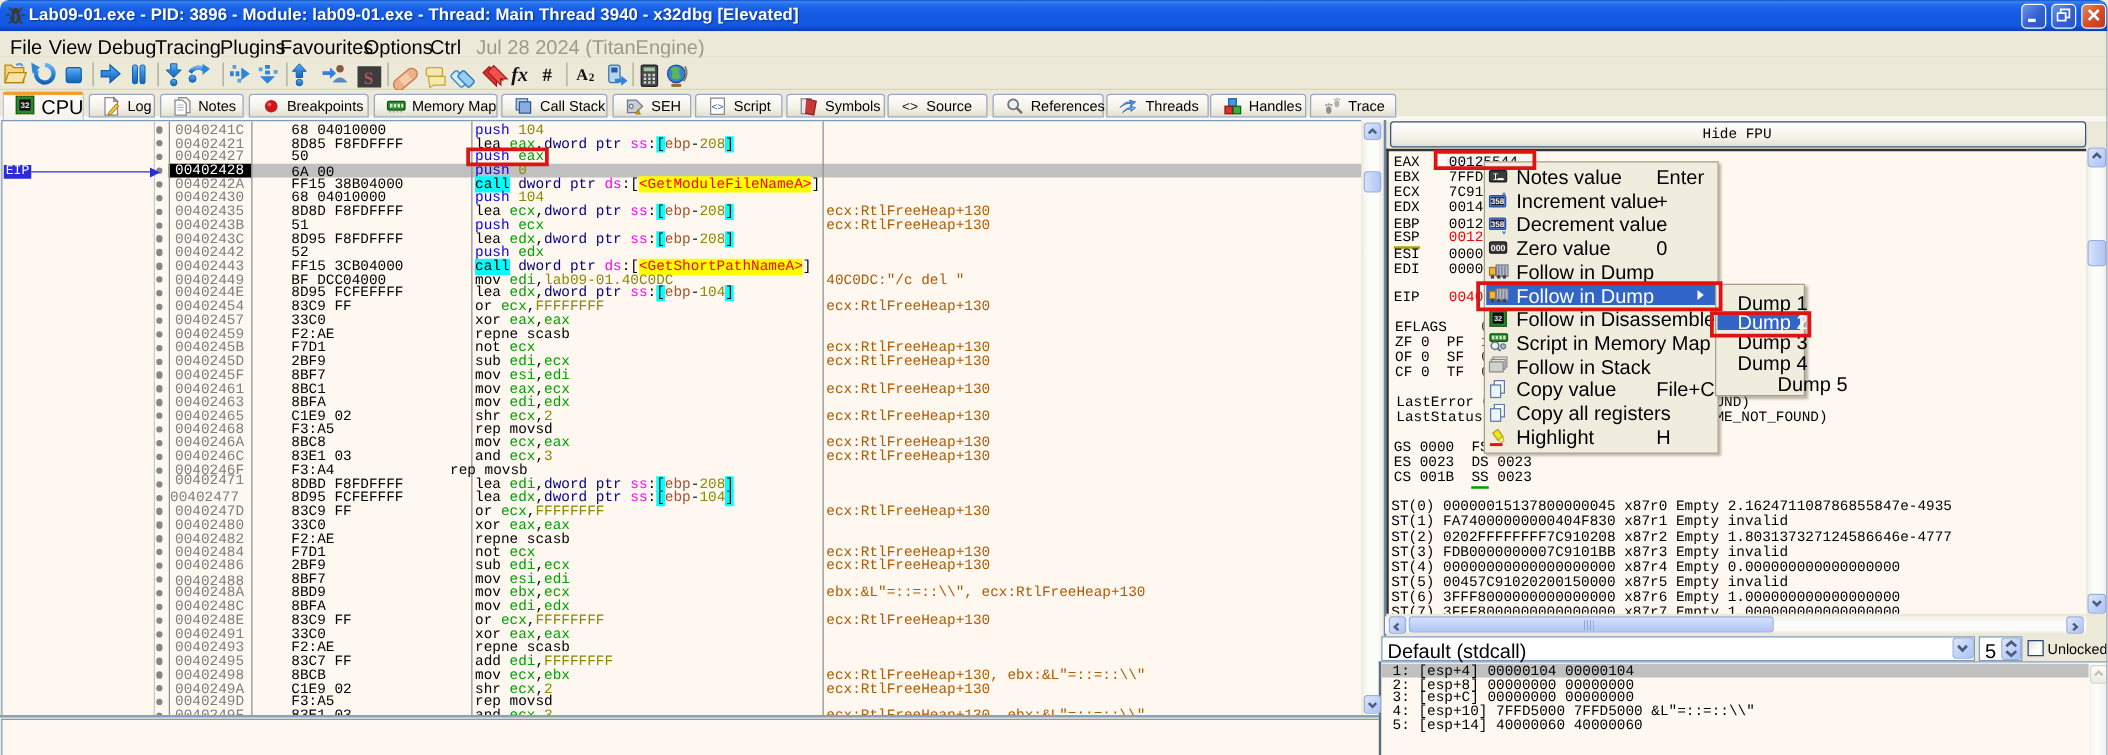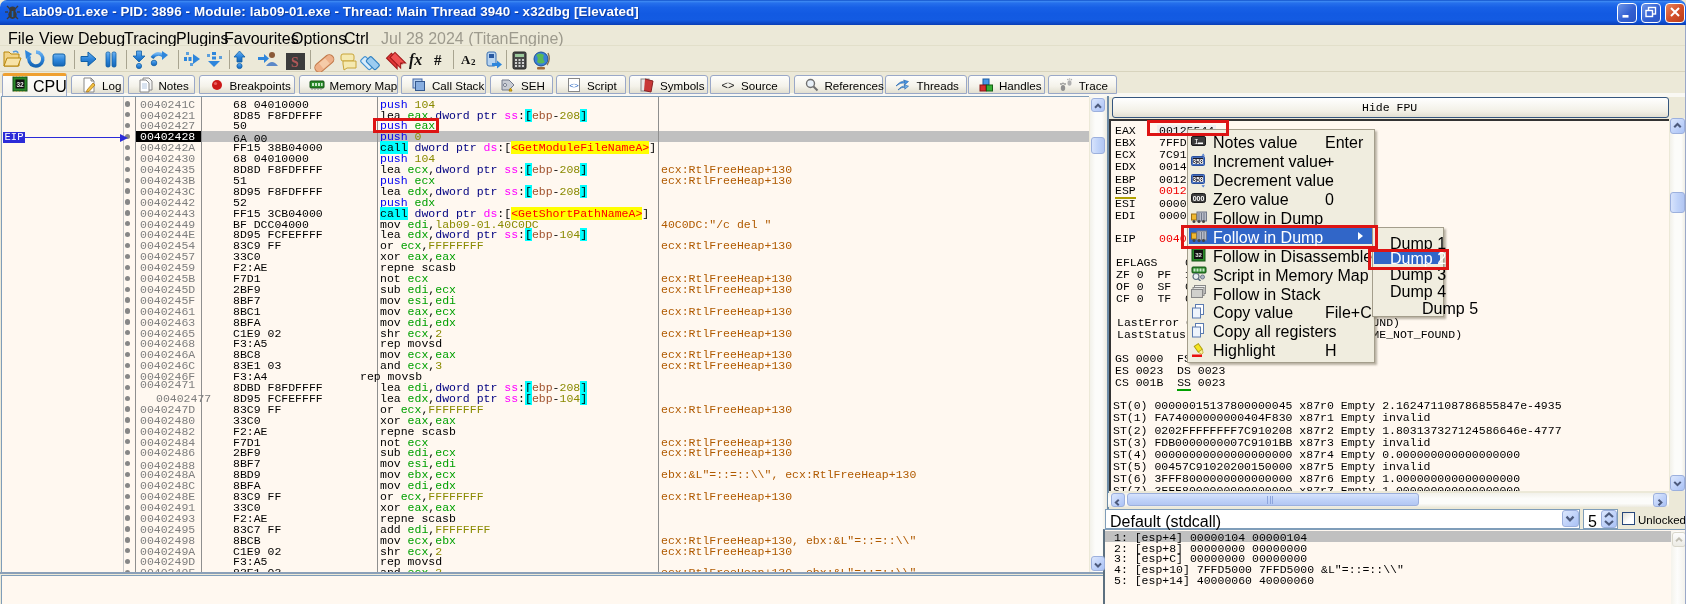--- a/index.html
+++ b/index.html
@@ -417,21 +417,21 @@
 <div class="ab mono" style="left:659px;top:263.2px"><span class="cm">ecx:RtlFreeHeap+130</span></div>
 <div class="ab" style="left:123px;top:276.7px;width:5.4px;height:5.4px;border-radius:50%;background:#868686"></div>
 <div class="ab mono" style="left:138px;top:274.1px;color:#7e7e7e">0040246F</div>
 <div class="ab mono" style="left:231px;top:274.1px">F3:A4</div>
 <div class="ab mono" style="left:358px;top:274.1px">rep movsb</div>
 <div class="ab" style="left:123px;top:287.6px;width:5.4px;height:5.4px;border-radius:50%;background:#868686"></div>
 <div class="ab mono" style="left:138px;top:282px;color:#7e7e7e">00402471</div>
 <div class="ab mono" style="left:231px;top:285.0px">8DBD F8FDFFFF</div>
 <div class="ab mono" style="left:378px;top:285.0px">lea <span class="g">edi</span>,<span class="n">dword ptr</span> <span class="m">ss</span>:<span class="cb">[</span><span class="e">ebp</span>-<span class="o">208</span><span class="cb">]</span></div>
 <div class="ab" style="left:123px;top:298.5px;width:5.4px;height:5.4px;border-radius:50%;background:#868686"></div>
-<div class="ab mono" style="left:154px;top:295.9px;color:#7e7e7e">00402477</div>
+<div class="ab mono" style="left:134px;top:295.9px;color:#7e7e7e">00402477</div>
 <div class="ab mono" style="left:231px;top:295.9px">8D95 FCFEFFFF</div>
 <div class="ab mono" style="left:378px;top:295.9px">lea <span class="g">edx</span>,<span class="n">dword ptr</span> <span class="m">ss</span>:<span class="cb">[</span><span class="e">ebp</span>-<span class="o">104</span><span class="cb">]</span></div>
 <div class="ab" style="left:123px;top:309.4px;width:5.4px;height:5.4px;border-radius:50%;background:#868686"></div>
 <div class="ab mono" style="left:138px;top:306.8px;color:#7e7e7e">0040247D</div>
 <div class="ab mono" style="left:231px;top:306.8px">83C9 FF</div>
 <div class="ab mono" style="left:378px;top:306.8px">or <span class="g">ecx</span>,<span class="o">FFFFFFFF</span></div>
 <div class="ab mono" style="left:659px;top:306.8px"><span class="cm">ecx:RtlFreeHeap+130</span></div>
 <div class="ab" style="left:123px;top:320.3px;width:5.4px;height:5.4px;border-radius:50%;background:#868686"></div>
 <div class="ab mono" style="left:138px;top:317.7px;color:#7e7e7e">00402480</div>
 <div class="ab mono" style="left:231px;top:317.7px">33C0</div>

